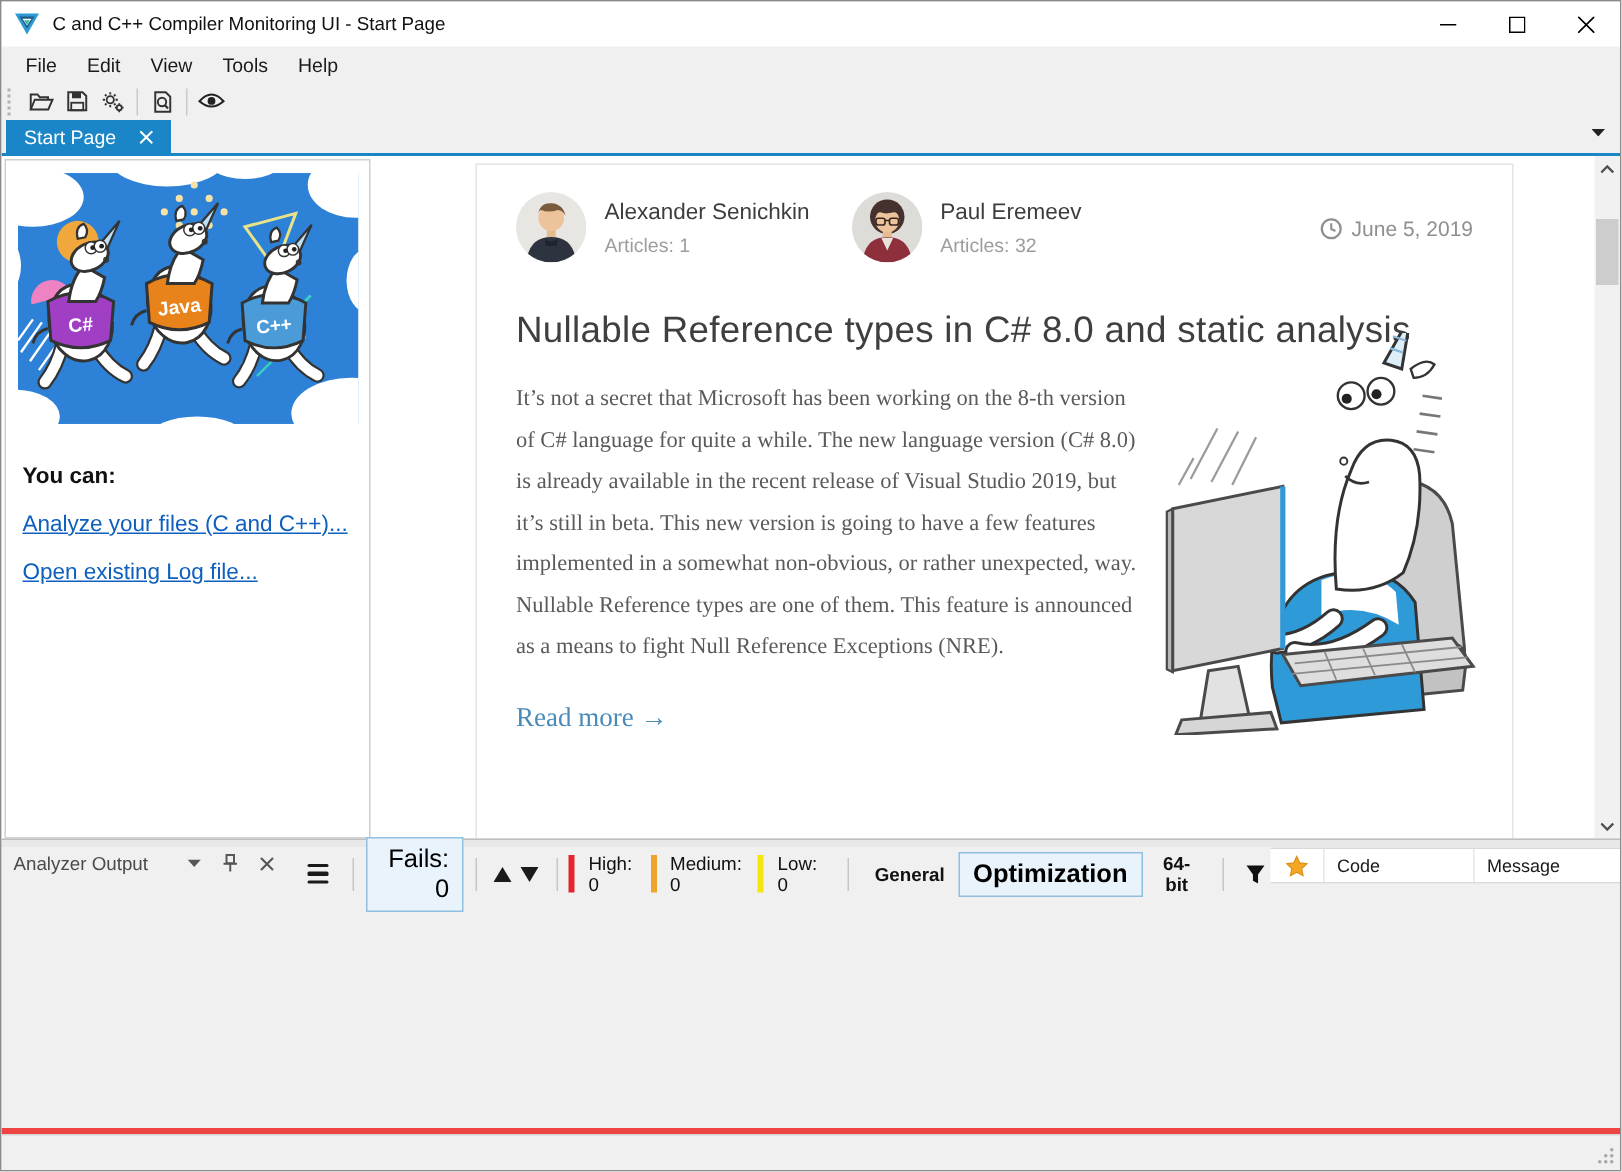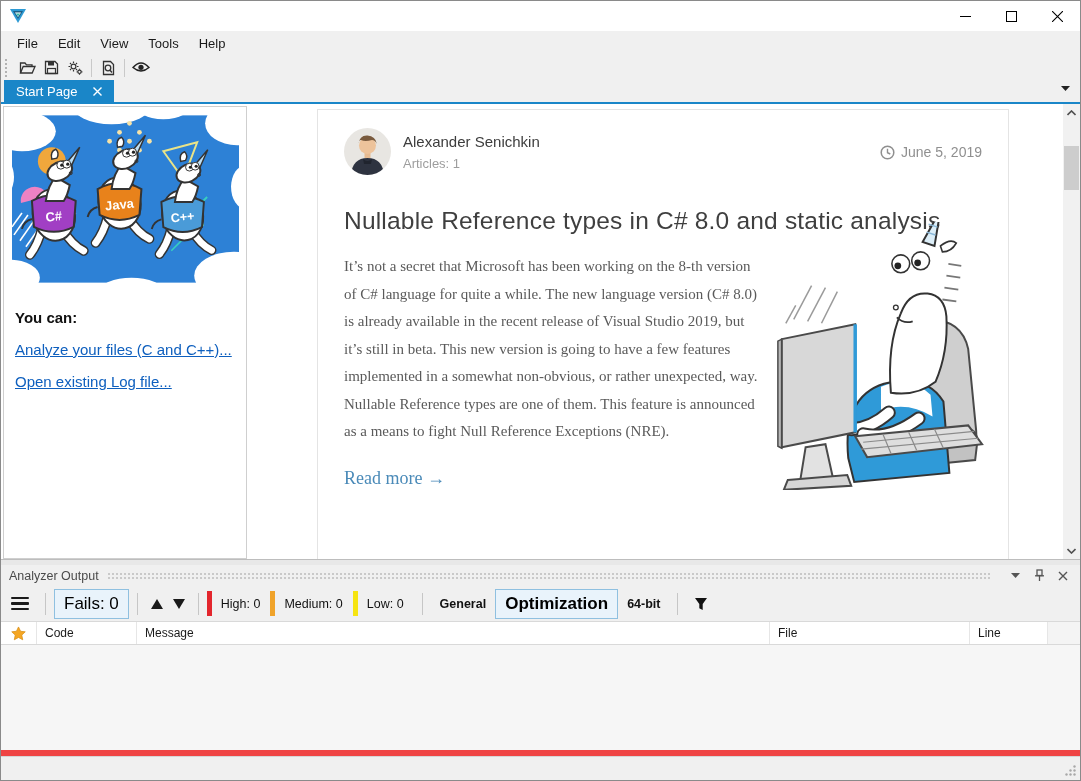--- a/index.html
+++ b/index.html
@@ -59,21 +59,21 @@
   
   .vscroll{position:absolute;top:0;right:0;width:17px;height:455px;background:#f1f1f1;}
   .vscroll .arrow{position:absolute;left:0;width:17px;height:17px;display:flex;align-items:center;justify-content:center;}
   .vscroll .arrow.up{top:0;} .vscroll .arrow.down{bottom:0;}
   .vscroll .thumb{position:absolute;left:1px;top:42px;width:15px;height:44px;background:#cdcdcd;}
 
   
   .splitter{position:absolute;top:558px;left:0;right:0;height:6px;background:#e8e8e8;border-top:1px solid #bdbdbd;}
 
   
-  .analyzer{position:absolute;top:564px;left:0;right:0;height:191px;background:#f0f0f0;border-bottom:6px solid #ef4444;display:flex;flex-direction:column;}
+  .analyzer{position:absolute;top:564px;left:0;right:0;height:191px;background:#f0f0f0;border-bottom:4px solid #ef4444;display:flex;flex-direction:row;}
   .an-header{height:21px;display:flex;align-items:center;padding:0 8px;}
   .an-title{font-size:12.5px;color:#4a4a4a;white-space:nowrap;}
   .an-dots{flex:1;height:9px;margin:2px 8px 0 8px;background-image:radial-gradient(#c9c9c9 1px,transparent 1.1px);background-size:4px 4px;}
   .an-hicon{width:18px;height:16px;display:flex;align-items:center;justify-content:center;margin-left:6px;}
   .an-toolbar{height:35px;display:flex;align-items:center;padding-left:8px;}
   .burger{display:flex;flex-direction:column;gap:3px;width:18px;margin:0 8px 0 2px;}
   .burger div{height:2.5px;background:#1a1a1a;border-radius:1px;}
   .box-btn{border:1px solid var(--filter-box-border);background:var(--filter-box-bg);padding:4px 9px;font-size:17px;color:#000000;text-align:right;}
   .an-sep{width:1px;height:22px;background:#c6c6c6;margin:0 8px;}
   .nav-tri{width:22px;height:22px;display:flex;align-items:center;justify-content:center;}
@@ -106,20 +106,21 @@
 
 <div id="window">
 
   <div class="titlebar">
     <svg class="logo" viewBox="0 0 18 18">
       <polygon points="1,2 17,2 9,16" fill="#2d9ad4"></polygon>
       <polygon points="4,4 14,4 9,12" fill="#1b5f86"></polygon>
       <polygon points="6,5.5 12,5.5 9,10" fill="#fff"></polygon>
       <polygon points="7,6.5 11,6.5 9,9.5" fill="#35b8a8"></polygon>
     </svg>
+    <span class="title">C and C++ Compiler Monitoring UI - Start Page</span>
     <div class="win-controls">
       <div class="win-btn">
         <svg width="11" height="11" viewBox="0 0 11 11">
             <line x1="0" y1="5.5" x2="11" y2="5.5" stroke="#000" stroke-width="1"></line>
           </svg>
       </div>
       <div class="win-btn">
         <svg width="11" height="11" viewBox="0 0 11 11">
             <rect x="0.5" y="0.5" width="10" height="10" fill="none" stroke="#000" stroke-width="1"></rect>
           </svg>
@@ -309,20 +310,40 @@
               <rect x="20.5" y="23" width="6" height="7" fill="#e6bb92"></rect>
               <circle cx="23.5" cy="17.5" r="8.5" fill="#edc39b"></circle>
               <path d="M14.5,16 q1,-9 9,-8.5 q8,0.5 9.5,8.5 q-2,-4 -5,-4 q-7,2 -11,0 q-2,0 -2.5,4 z" fill="#7a5b3e"></path>
               <path d="M7,47 q1.5,-17 16.5,-17 q15,0 16.5,17 z" fill="#2e3340"></path>
               <path d="M19,31 q4.5,4 9,0 l-1,5 h-7 z" fill="#20242e"></path>
             </svg>
           </div>
           <div class="author-meta">
             <div class="author-name">Alexander Senichkin</div>
             <div class="author-articles">Articles: 1</div>
+          </div>
+        </div>
+        <div class="author">
+          <div class="avatar">
+            <svg viewBox="0 0 47 47" width="47" height="47">
+              <rect width="47" height="47" fill="#dedcd8"></rect>
+              <circle cx="23.5" cy="16.5" r="11.5" fill="#45312d"></circle>
+              <rect x="20.5" y="24" width="6" height="6" fill="#e6bb92"></rect>
+              <circle cx="23.5" cy="19" r="8" fill="#edc39b"></circle>
+              <path d="M14,17 q2,-8 9.5,-8 q7.5,0 9.5,8 q-3,-3.5 -5,-3.5 q-6,1.5 -9,0 q-3,0 -5,3.5 z" fill="#45312d"></path>
+              <rect x="16" y="17.5" width="6" height="4.5" rx="1.5" fill="none" stroke="#352622" stroke-width="1.1"></rect>
+              <rect x="25" y="17.5" width="6" height="4.5" rx="1.5" fill="none" stroke="#352622" stroke-width="1.1"></rect>
+              <line x1="22" y1="19" x2="25" y2="19" stroke="#352622" stroke-width="1.1"></line>
+              <path d="M7,47 q1.5,-17 16.5,-17 q15,0 16.5,17 z" fill="#8e2f3c"></path>
+              <polygon points="19.5,30.5 27.5,30.5 23.5,39" fill="#e9e4da"></polygon>
+            </svg>
+          </div>
+          <div class="author-meta">
+            <div class="author-name">Paul Eremeev</div>
+            <div class="author-articles">Articles: 32</div>
           </div>
         </div>
         <div class="article-date">
           <svg width="15" height="15" viewBox="0 0 15 15">
               <circle cx="7.5" cy="7.5" r="6.3" fill="none" stroke="#8f8f8f" stroke-width="1.5"></circle>
               <path d="M7.5,3.8 V7.7 L10.3,9" fill="none" stroke="#8f8f8f" stroke-width="1.4"></path>
             </svg>
           <span>June 5, 2019</span>
         </div>
       </div>

